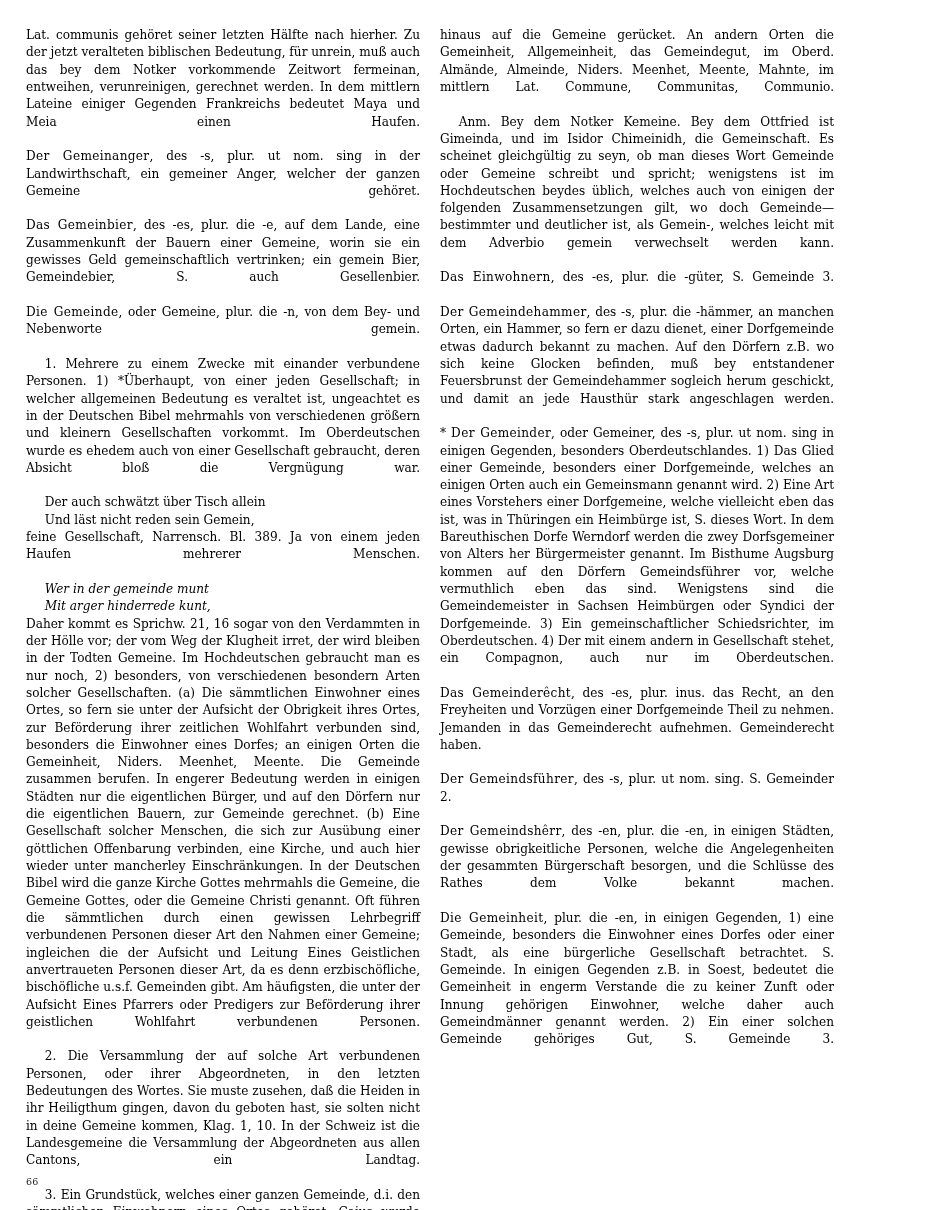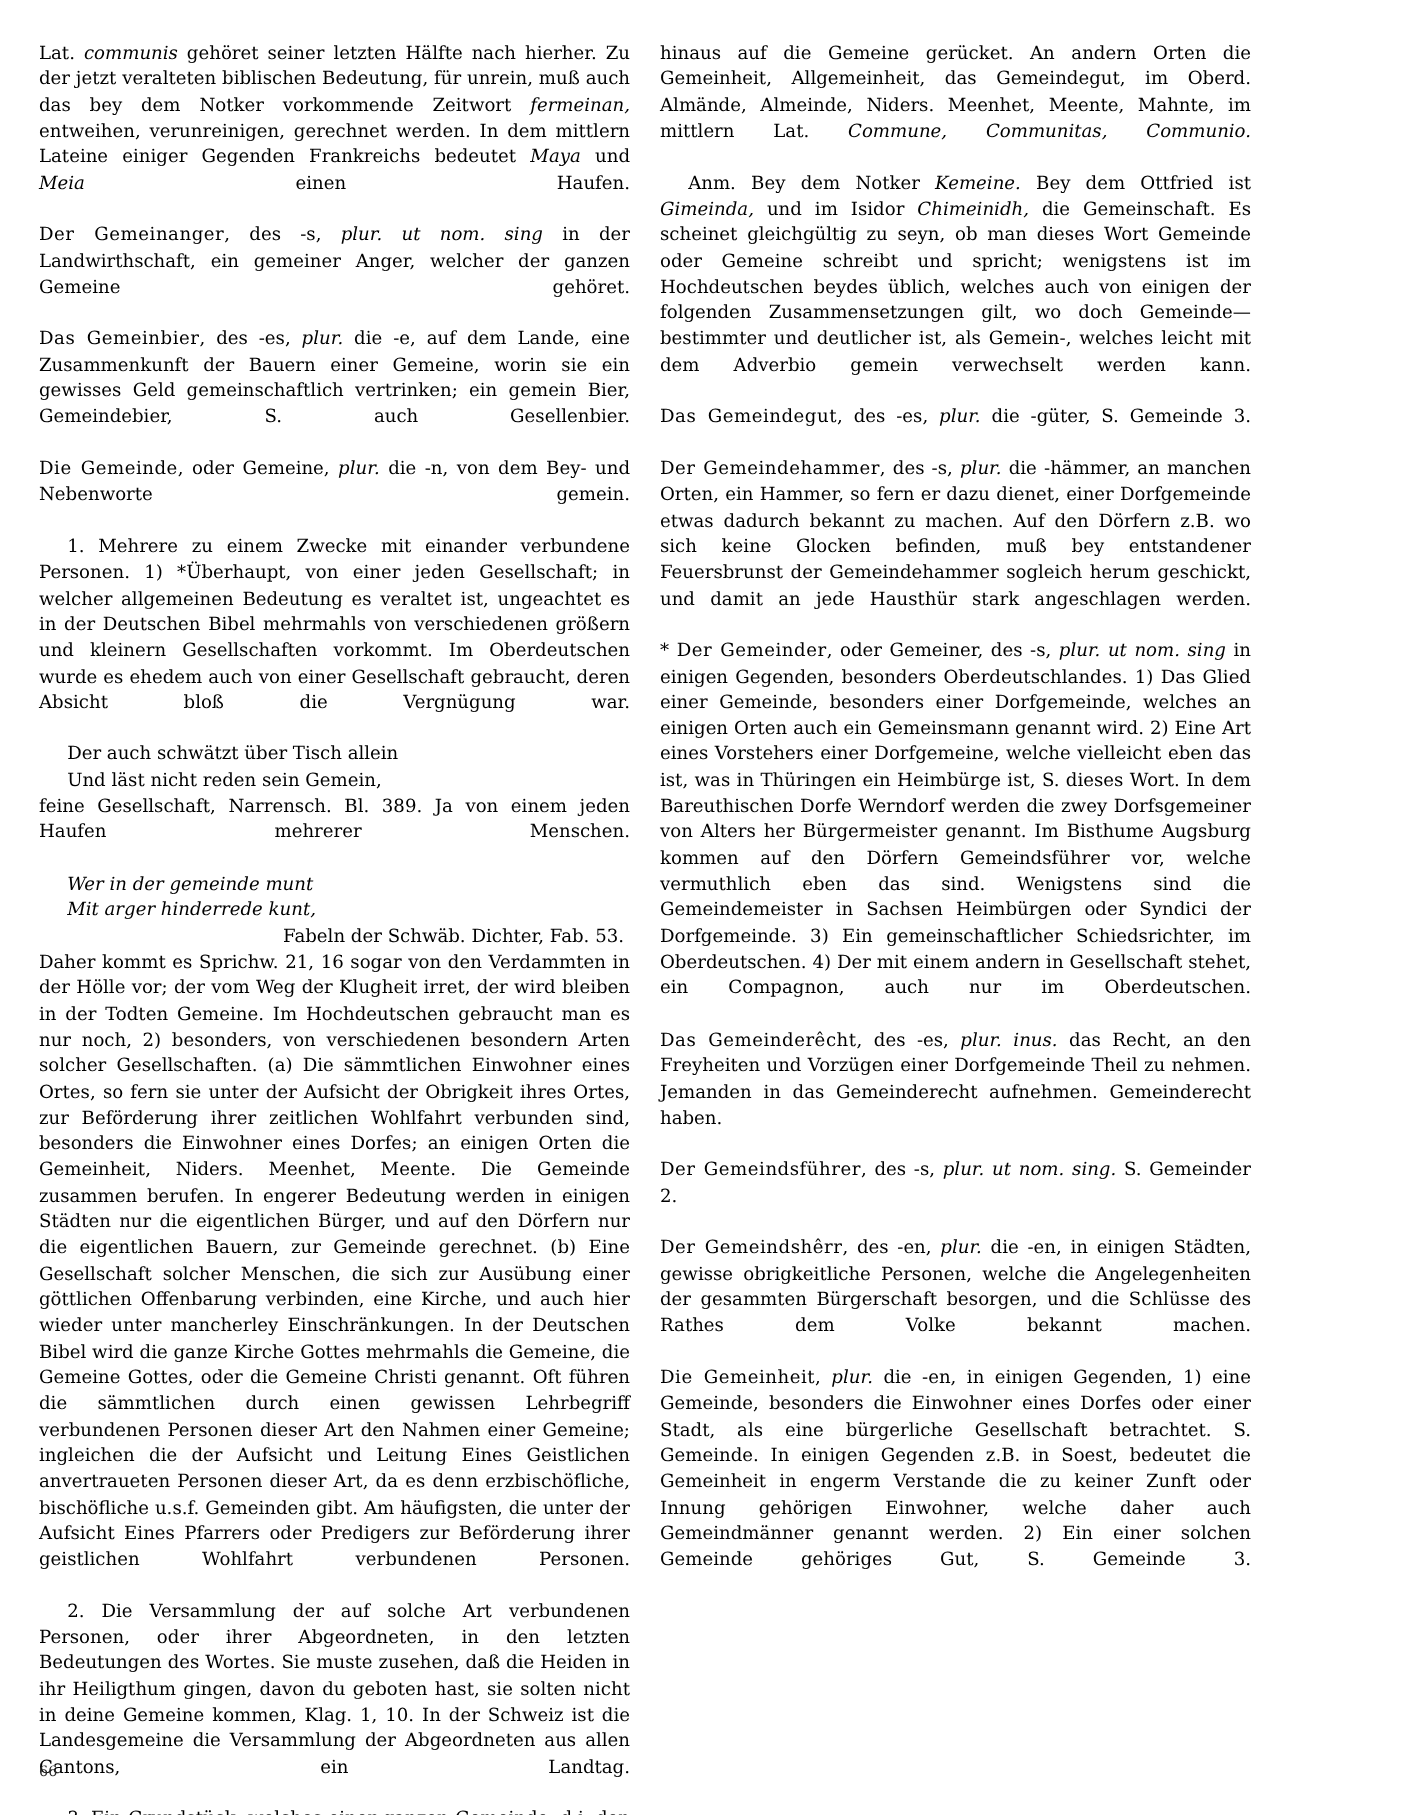--- a/index.html
+++ b/index.html
@@ -55,21 +55,21 @@
     display: inline-block;
     width: 100%;
   }
   .indent { text-indent: 1.55em; }
 
   
   .hw {
     font-weight: normal;
     letter-spacing: 0.35px;
   }
-  .it { font-style: italic; }
+  .it { }
 
   
   .verse {
     margin: 0;
     text-align: left;
     text-indent: 1.55em;
   }
   .verse::after { content: none; }
   .verse-it {
     margin: 0;
@@ -105,29 +105,28 @@
         <p class="p"><span>Lat. </span><span class="it">communis</span><span> gehöret seiner letzten Hälfte nach hierher. Zu der jetzt veralteten biblischen Bedeutung, für unrein, muß auch das bey dem Notker vorkommende Zeitwort </span><span class="it">fermeinan,</span><span> entweihen, verunreinigen, gerechnet werden. In dem mittlern Lateine einiger Gegenden Frankreichs bedeutet </span><span class="it">Maya</span><span> und </span><span class="it">Meia</span><span> einen Haufen.</span></p>
         <p class="p"><span class="hw">Der Gemeinanger</span><span>, des -s, </span><span class="it">plur. ut nom. sing</span><span> in der Landwirthschaft, ein gemeiner Anger, welcher der ganzen Gemeine gehöret.</span></p>
         <p class="p"><span class="hw">Das Gemeinbier</span><span>, des -es, </span><span class="it">plur.</span><span> die -e, auf dem Lande, eine Zusammenkunft der Bauern einer Gemeine, worin sie ein gewisses Geld gemeinschaftlich vertrinken; ein gemein Bier, Gemeindebier, S. auch Gesellenbier.</span></p>
         <p class="p"><span class="hw">Die Gemeinde</span><span>, oder Gemeine, </span><span class="it">plur.</span><span> die -n, von dem Bey- und Nebenworte gemein.</span></p>
         <p class="p indent"><span>1. Mehrere zu einem Zwecke mit einander verbundene Personen. 1) *Überhaupt, von einer jeden Gesellschaft; in welcher allgemeinen Bedeutung es veraltet ist, ungeachtet es in der Deutschen Bibel mehrmahls von verschiedenen größern und kleinern Gesellschaften vorkommt. Im Oberdeutschen wurde es ehedem auch von einer Gesellschaft gebraucht, deren Absicht bloß die Vergnügung war.</span></p>
         <p class="verse">Der auch schwätzt über Tisch allein</p>
         <p class="verse">Und läst nicht reden sein Gemein,</p>
         <p class="p"><span>feine Gesellschaft, Narrensch. Bl. 389. Ja von einem jeden Haufen mehrerer Menschen.</span></p>
         <p class="verse-it">Wer in der gemeinde munt</p>
         <p class="verse-it">Mit arger hinderrede kunt,</p>
-        <p class="srcline">Fabeln der Schwäb. Dichter, Fab. 53.</p>
         <p class="p"><span>Daher kommt es Sprichw. 21, 16 sogar von den Verdammten in der Hölle vor; der vom Weg der Klugheit irret, der wird bleiben in der Todten Gemeine. Im Hochdeutschen gebraucht man es nur noch, 2) besonders, von verschiedenen besondern Arten solcher Gesellschaften. (a) Die sämmtlichen Einwohner eines Ortes, so fern sie unter der Aufsicht der Obrigkeit ihres Ortes, zur Beförderung ihrer zeitlichen Wohlfahrt verbunden sind, besonders die Einwohner eines Dorfes; an einigen Orten die Gemeinheit, Niders. Meenhet, Meente. Die Gemeinde zusammen berufen. In engerer Bedeutung werden in einigen Städten nur die eigentlichen Bürger, und auf den Dörfern nur die eigentlichen Bauern, zur Gemeinde gerechnet. (b) Eine Gesellschaft solcher Menschen, die sich zur Ausübung einer göttlichen Offenbarung verbinden, eine Kirche, und auch hier wieder unter mancherley Einschränkungen. In der Deutschen Bibel wird die ganze Kirche Gottes mehrmahls die Gemeine, die Gemeine Gottes, oder die Gemeine Christi genannt. Oft führen die sämmtlichen durch einen gewissen Lehrbegriff verbundenen Personen dieser Art den Nahmen einer Gemeine; ingleichen die der Aufsicht und Leitung Eines Geistlichen anvertraueten Personen dieser Art, da es denn erzbischöfliche, bischöfliche u.s.f. Gemeinden gibt. Am häufigsten, die unter der Aufsicht Eines Pfarrers oder Predigers zur Beförderung ihrer geistlichen Wohlfahrt verbundenen Personen.</span></p>
         <p class="p indent"><span>2. Die Versammlung der auf solche Art verbundenen Personen, oder ihrer Abgeordneten, in den letzten Bedeutungen des Wortes. Sie muste zusehen, daß die Heiden in ihr Heiligthum gingen, davon du geboten hast, sie solten nicht in deine Gemeine kommen, Klag. 1, 10. In der Schweiz ist die Landesgemeine die Versammlung der Abgeordneten aus allen Cantons, ein Landtag.</span></p>
         <p class="p indent"><span>3. Ein Grundstück, welches einer ganzen Gemeinde, d.i. den sämmtlichen Einwohnern eines Ortes gehöret. Cajus wurde beschuldiget, er sey mit seinem Zaune über sein Eigenthum</span></p>
       </div>
     <div class="column col-right">
         <p class="p"><span>hinaus auf die Gemeine gerücket. An andern Orten die Gemeinheit, Allgemeinheit, das Gemeindegut, im Oberd. Almände, Almeinde, Niders. Meenhet, Meente, Mahnte, im mittlern Lat. </span><span class="it">Commune, Communitas, Communio.</span></p>
         <p class="p indent"><span>Anm. Bey dem Notker </span><span class="it">Kemeine.</span><span> Bey dem Ottfried ist </span><span class="it">Gimeinda,</span><span> und im Isidor </span><span class="it">Chimeinidh,</span><span> die Gemeinschaft. Es scheinet gleichgültig zu seyn, ob man dieses Wort Gemeinde oder Gemeine schreibt und spricht; wenigstens ist im Hochdeutschen beydes üblich, welches auch von einigen der folgenden Zusammensetzungen gilt, wo doch Gemeinde— bestimmter und deutlicher ist, als Gemein-, welches leicht mit dem Adverbio gemein verwechselt werden kann.</span></p>
-        <p class="p"><span class="hw">Das Gemeindegut</span><span>, des -es, </span><span class="it">plur.</span><span> die -güter, S. Gemeinde 3.</span></p>
+        <p class="p"><span class="hw">Das Einwohnern</span><span>, des -es, </span><span class="it">plur.</span><span> die -güter, S. Gemeinde 3.</span></p>
         <p class="p"><span class="hw">Der Gemeindehammer</span><span>, des -s, </span><span class="it">plur.</span><span> die -hämmer, an manchen Orten, ein Hammer, so fern er dazu dienet, einer Dorfgemeinde etwas dadurch bekannt zu machen. Auf den Dörfern z.B. wo sich keine Glocken befinden, muß bey entstandener Feuersbrunst der Gemeindehammer sogleich herum geschickt, und damit an jede Hausthür stark angeschlagen werden.</span></p>
         <p class="p"><span>* </span><span class="hw">Der Gemeinder</span><span>, oder Gemeiner, des -s, </span><span class="it">plur. ut nom. sing</span><span> in einigen Gegenden, besonders Oberdeutschlandes. 1) Das Glied einer Gemeinde, besonders einer Dorfgemeinde, welches an einigen Orten auch ein Gemeinsmann genannt wird. 2) Eine Art eines Vorstehers einer Dorfgemeine, welche vielleicht eben das ist, was in Thüringen ein Heimbürge ist, S. dieses Wort. In dem Bareuthischen Dorfe Werndorf werden die zwey Dorfsgemeiner von Alters her Bürgermeister genannt. Im Bisthume Augsburg kommen auf den Dörfern Gemeindsführer vor, welche vermuthlich eben das sind. Wenigstens sind die Gemeindemeister in Sachsen Heimbürgen oder Syndici der Dorfgemeinde. 3) Ein gemeinschaftlicher Schiedsrichter, im Oberdeutschen. 4) Der mit einem andern in Gesellschaft stehet, ein Compagnon, auch nur im Oberdeutschen.</span></p>
         <p class="p"><span class="hw">Das Gemeinderêcht</span><span>, des -es, </span><span class="it">plur. inus.</span><span> das Recht, an den Freyheiten und Vorzügen einer Dorfgemeinde Theil zu nehmen. Jemanden in das Gemeinderecht aufnehmen. Gemeinderecht haben.</span></p>
         <p class="p"><span class="hw">Der Gemeindsführer</span><span>, des -s, </span><span class="it">plur. ut nom. sing.</span><span> S. Gemeinder 2.</span></p>
         <p class="p"><span class="hw">Der Gemeindshêrr</span><span>, des -en, </span><span class="it">plur.</span><span> die -en, in einigen Städten, gewisse obrigkeitliche Personen, welche die Angelegenheiten der gesammten Bürgerschaft besorgen, und die Schlüsse des Rathes dem Volke bekannt machen.</span></p>
         <p class="p"><span class="hw">Die Gemeinheit</span><span>, </span><span class="it">plur.</span><span> die -en, in einigen Gegenden, 1) eine Gemeinde, besonders die Einwohner eines Dorfes oder einer Stadt, als eine bürgerliche Gesellschaft betrachtet. S. Gemeinde. In einigen Gegenden z.B. in Soest, bedeutet die Gemeinheit in engerm Verstande die zu keiner Zunft oder Innung gehörigen Einwohner, welche daher auch Gemeindmänner genannt werden. 2) Ein einer solchen Gemeinde gehöriges Gut, S. Gemeinde 3.</span></p>
       </div>
   </div>
 
   <div id="page-number">66</div>

